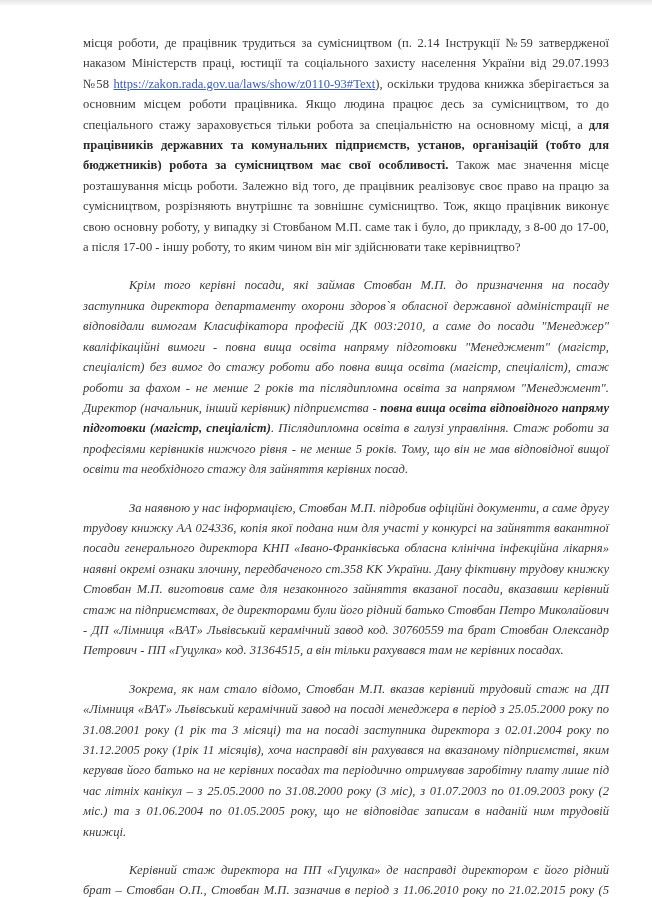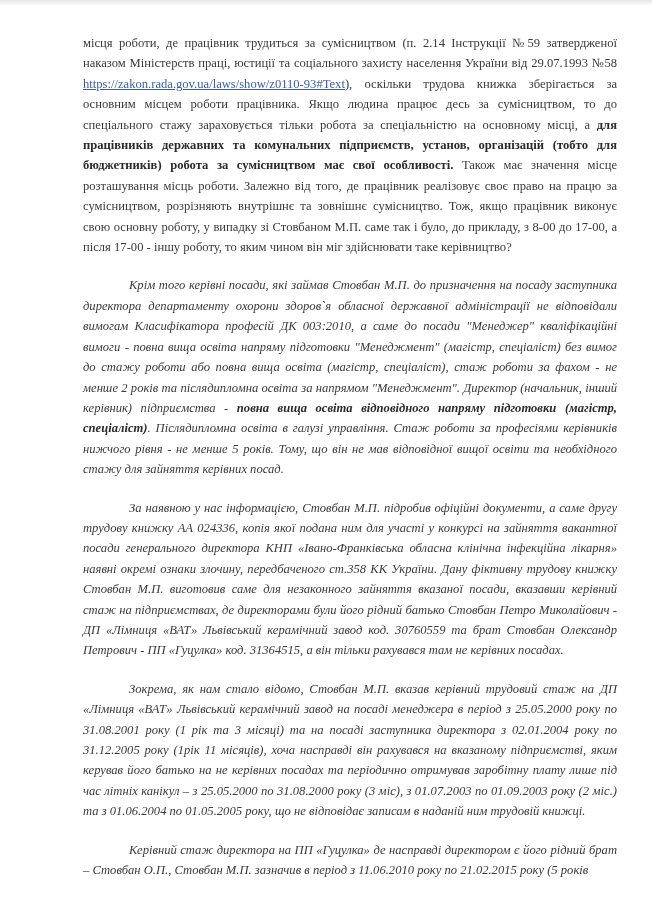--- a/index.html
+++ b/index.html
@@ -12,21 +12,21 @@
   }
   .topshade {
     position: absolute; left: 0; top: 0; width: 652px; height: 6px;
     background: linear-gradient(#e6e6e6, #ffffff);
   }
   .page {
     position: absolute; left: 83px; top: 33px; width: 538px;
     font-size: 12.6px; line-height: 20.4px;
     text-align: justify;
   }
-  .page p { margin: 0 4px 18px 0; }
+  .page p { margin: 0 12px 18px 0; }
   .indent { text-indent: 46px; font-style: italic; }
   b { font-weight: bold; color: #2a2a2a; }
   a.link { color: #3a5ca8; text-decoration: underline; }
 </style>
 </head>
 <body>
 
 <div class="topshade"></div>
 
 <div class="page" id="page">

